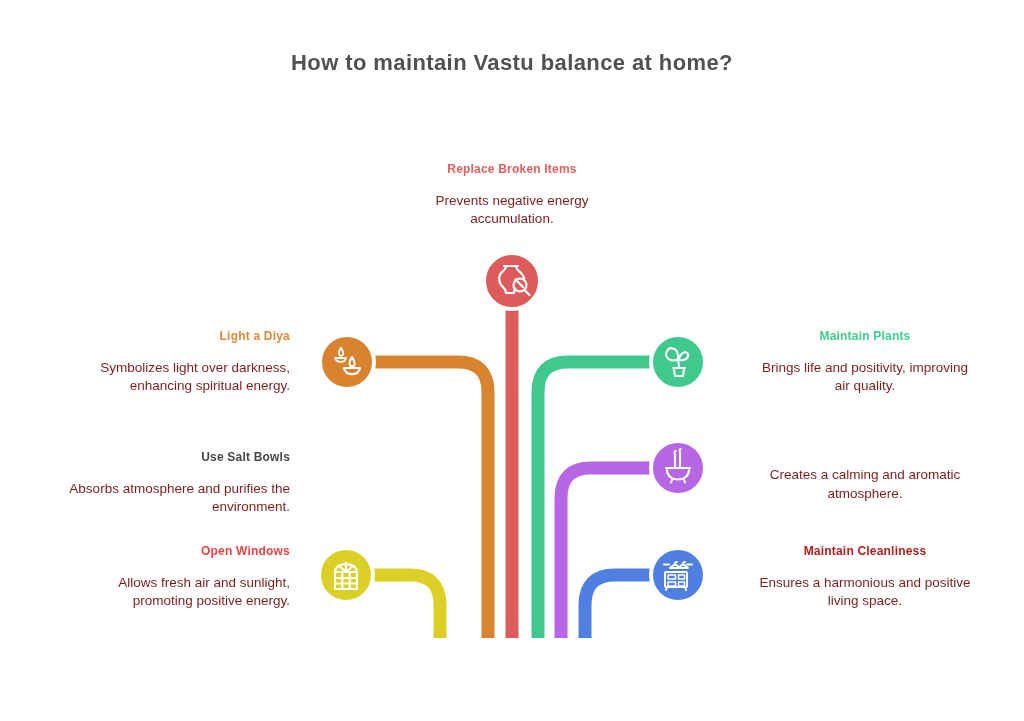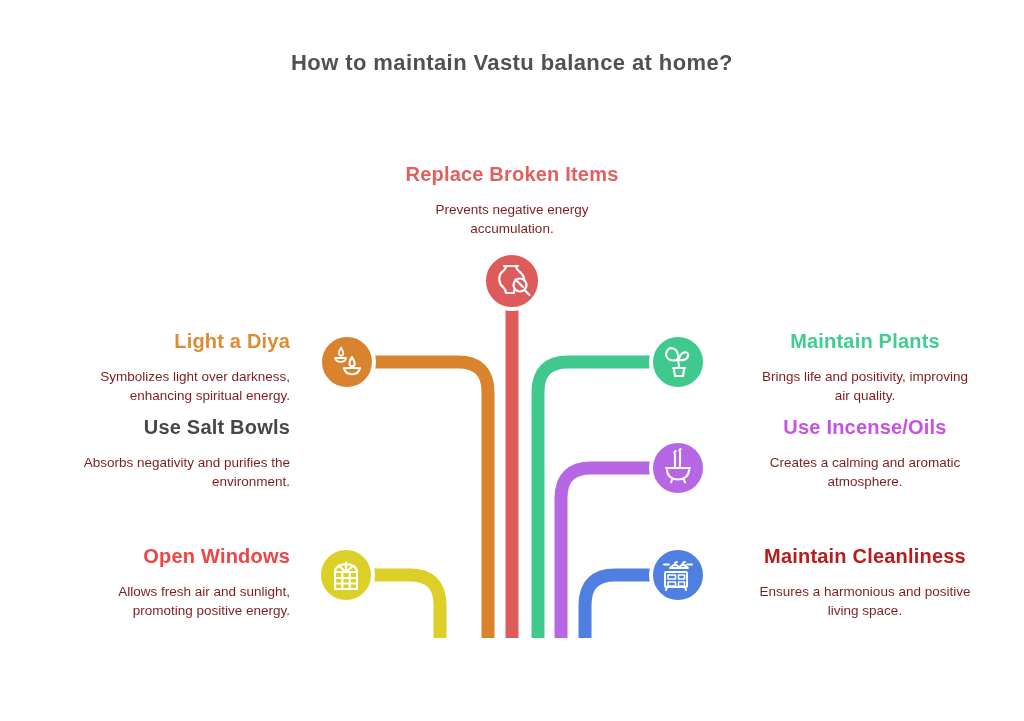--- a/index.html
+++ b/index.html
@@ -7,30 +7,30 @@
     position:relative; width:1024px; height:673px; background:#ffffff;
     font-family:"Liberation Sans", sans-serif; overflow:hidden;
   }
   .title {
     position:absolute; top:50px; left:0; width:100%;
     text-align:center; font-size:22px; font-weight:bold; letter-spacing:.4px;
     margin:0;
   }
   .tree { position:absolute; left:0; top:0; width:1024px; height:721px; }
   .node { position:absolute; }
-  .node .label { font-size:20px; font-weight:bold; line-height:1.15; letter-spacing:.2px; }
+  .node .label { font-size:12px; font-weight:bold; line-height:1.15; letter-spacing:.2px; }
   .node .desc  {
     margin-top:15px; font-size:13.5px; line-height:18.5px;
     color:#7f1d1d; white-space:pre-line;
   }
   .node.left   { width:262px; right:734px; text-align:right; }
   .node.right  { width:262px; left:734px;  text-align:center; }
   .node.center { width:300px; left:362px; top:163px; text-align:center; }
   .row1 { top:330px; }
-  .row2 { top:416px; }
+  .row2 { top:451px; }
   .row3 { top:545px; }
   .watermark {
     position:absolute; top:685px; right:24px;
     display:flex; align-items:center; gap:5px;
     font-size:10.5px; font-weight:bold; color:#6B6B6B;
   }
 </style>
 </head>
 <body>
 
@@ -142,36 +142,35 @@
 accumulation.</div>
   </div>
 
   <div class="node left row1">
     <div class="label" style="color: rgb(222, 138, 51);">Light a Diya</div>
     <div class="desc">Symbolizes light over darkness,
 enhancing spiritual energy.</div>
   </div>
   <div class="node left row2">
     <div class="label" style="color: rgb(71, 71, 71);">Use Salt Bowls</div>
-    <div class="desc">Absorbs negativity and purifies the
+    <div class="desc">Absorbs atmosphere and purifies the
 environment.</div>
   </div>
   <div class="node left row3">
     <div class="label" style="color: #ef4444;">Open Windows</div>
     <div class="desc">Allows fresh air and sunlight,
 promoting positive energy.</div>
   </div>
 
   <div class="node right row1">
     <div class="label" style="color: rgb(63, 205, 144);">Maintain Plants</div>
     <div class="desc">Brings life and positivity, improving
 air quality.</div>
   </div>
   <div class="node right row2">
-    <div class="label" style="color: rgb(199, 80, 230);">Use Incense/Oils</div>
     <div class="desc">Creates a calming and aromatic
 atmosphere.</div>
   </div>
   <div class="node right row3">
     <div class="label" style="color: #b91c1c;">Maintain Cleanliness</div>
     <div class="desc">Ensures a harmonious and positive
 living space.</div>
   </div>
 
   <div class="watermark">

